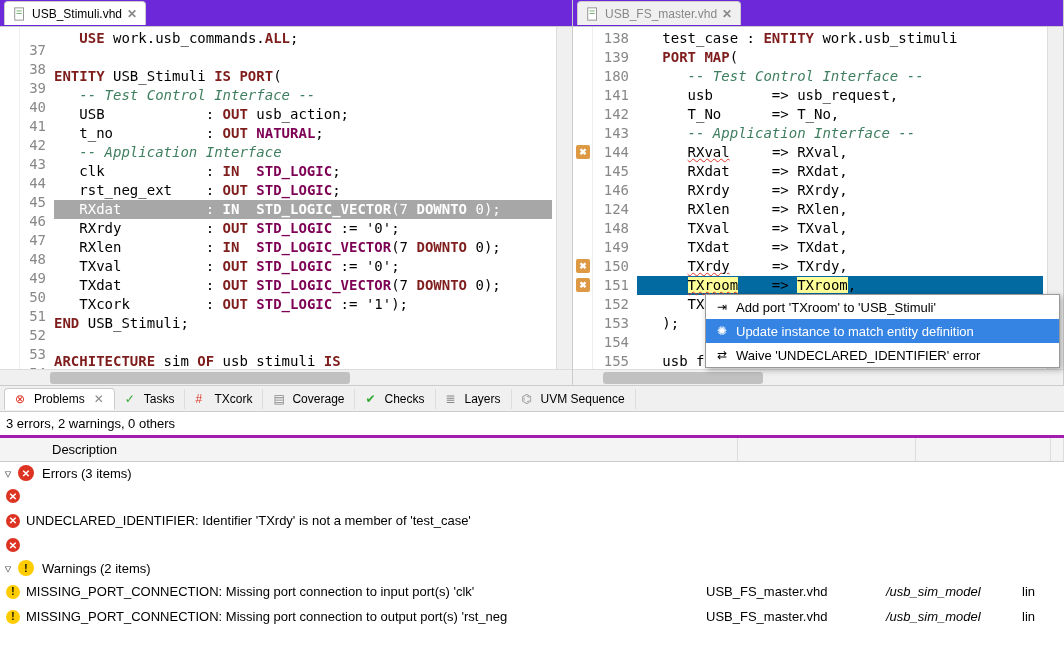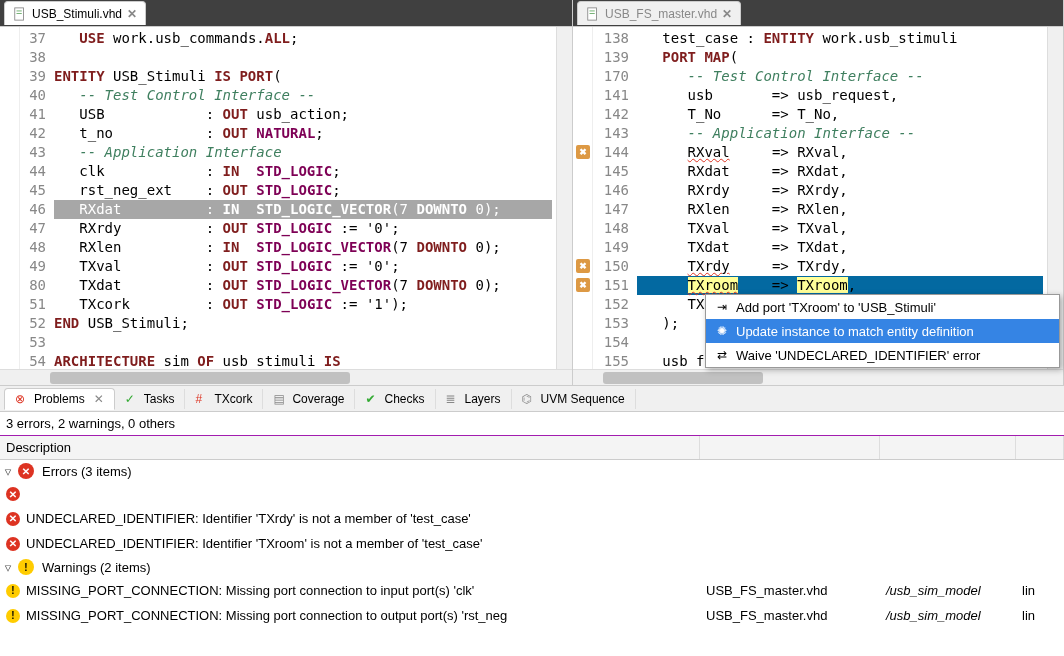--- a/index.html
+++ b/index.html
@@ -4,21 +4,21 @@
 <style>
 * { box-sizing: border-box; margin: 0; padding: 0; }
 body { font-family: "Segoe UI", Tahoma, sans-serif; font-size: 13px; color: #000; background: #fff; width: 1064px; height: 656px; overflow: hidden; }
 
 .ide { display: flex; flex-direction: column; width: 100%; height: 100%; }
 .editors { display: flex; height: 386px; border-bottom: 1px solid #ccc; }
 .editor-pane { display: flex; flex-direction: column; border-right: 1px solid #ccc; position: relative; }
 .editor-pane.left { width: 573px; }
 .editor-pane.right { flex: 1; }
 
-.tab-bar { display: flex; align-items: center; background: #404040; height: 27px; border-bottom: 1px solid #ccc; padding-left: 4px; position: relative; }
+.tab-bar { display: flex; align-items: center; background: #6d28d9; height: 27px; border-bottom: 1px solid #ccc; padding-left: 4px; position: relative; }
 .tab { display: inline-flex; align-items: center; background: #fff; border: 1px solid #ccc; border-bottom: none; border-radius: 4px 4px 0 0; padding: 3px 8px; font-size: 12px; gap: 5px; height: 24px; }
 .tab.inactive { background: #f0f0f0; color: #888; }
 .file-icon { width: 14px; height: 14px; display: inline-block; }
 .close-x { color: #888; font-weight: bold; cursor: pointer; }
 
 .code-area { position: relative; flex: 1; display: flex; overflow: hidden; background: #fff; }
 .markers { width: 20px; background: #fff; border-right: 1px solid #eee; position: relative; }
 .gutter { background: #fff; text-align: right; padding-right: 6px; color: #888; font-family: "DejaVu Sans Mono", Consolas, monospace; font-size: 14px; line-height: 19px; padding-top: 2px; user-select: none; }
 .code { font-family: "DejaVu Sans Mono", Consolas, monospace; font-size: 14px; line-height: 19px; padding: 2px 4px 2px 2px; white-space: pre; overflow: hidden; flex: 1; }
 
@@ -46,39 +46,39 @@
 .ci-icon { width: 16px; height: 16px; display: inline-flex; align-items: center; justify-content: center; font-size: 12px; }
 
 .bottom-panel { flex: 1; display: flex; flex-direction: column; }
 .bottom-tabs { display: flex; align-items: center; height: 26px; background: #f0f0f0; border-bottom: 1px solid #ccc; padding-left: 4px; gap: 0; }
 .btab { display: inline-flex; align-items: center; padding: 3px 10px; gap: 5px; font-size: 12px; border-right: 1px solid #ddd; cursor: pointer; }
 .btab.active { background: #fff; border: 1px solid #ccc; border-bottom: 1px solid #fff; border-radius: 4px 4px 0 0; }
 .bicon { width: 14px; height: 14px; display: inline-block; }
 
 .status-line { padding: 4px 6px; font-size: 13px; }
 .problems-table { flex: 1; display: flex; flex-direction: column; font-size: 13px; }
-.pt-header { display: flex; background: #f4f4f4; border-top: 1px solid #a21caf; border-bottom: 1px solid #ccc; }
+.pt-header { display: flex; background: #f4f4f4; border-top: 3px solid #a21caf; border-bottom: 1px solid #ccc; padding-left: 46px; }
 .pt-header .col { padding: 4px 6px; border-right: 1px solid #ddd; }
 .col-desc { width: 700px; }
 .col-res { width: 180px; }
 .col-path { width: 136px; font-style: italic; }
 .col-loc { flex: 1; }
 .pt-body { flex: 1; overflow: auto; }
 .pt-row { display: flex; align-items: center; padding: 3px 0; }
 .pt-row .col { padding: 2px 6px; }
 .pt-group { display: flex; align-items: center; padding: 3px 2px; gap: 4px; }
 .disclosure { width: 12px; display: inline-block; text-align: center; color: #555; }
 .sev-icon { width: 16px; height: 16px; display: inline-flex; align-items: center; justify-content: center; border-radius: 50%; font-size: 10px; font-weight: bold; margin-left: 22px; margin-right: 4px; }
 .sev-err { background: #d32; color: #fff; }
 .sev-warn { background: #fc0; color: #000; }
 .indent2 { padding-left: 44px; display: flex; align-items: center; }
 
 .gutter-num { display: block; height: 19px; }
 .right .gutter { position: relative; }
-.left .gutter { width: 32px; }
+.left .gutter { width: 32px; margin-top: 12px; }
 .right .gutter { width: 42px; }
 
 .wavy { text-decoration: underline wavy #d32; text-decoration-thickness: 1px; }
 </style>
 </head>
 <body>
 
 <div class="ide">
   <div class="editors">
 
@@ -105,21 +105,21 @@
             <span class="gutter-num">40</span>
             <span class="gutter-num">41</span>
             <span class="gutter-num">42</span>
             <span class="gutter-num">43</span>
             <span class="gutter-num">44</span>
             <span class="gutter-num">45</span>
             <span class="gutter-num">46</span>
             <span class="gutter-num">47</span>
             <span class="gutter-num">48</span>
             <span class="gutter-num">49</span>
-            <span class="gutter-num">80</span>
+            <span class="gutter-num">50</span>
             <span class="gutter-num">51</span>
             <span class="gutter-num">52</span>
             <span class="gutter-num">53</span>
             <span class="gutter-num">54</span>
           </div>
         <div class="code" id="code-left"><span class="code-line"><span>   </span><span class="k1">USE</span><span class="ident"> work.usb_commands.</span><span class="k1">ALL</span><span>;</span></span><span class="code-line"></span><span class="code-line"><span class="k1">ENTITY</span><span class="ident"> USB_Stimuli </span><span class="k1">IS PORT</span><span>(</span></span><span class="code-line"><span>   </span><span class="comment">-- Test Control Interface --</span></span><span class="code-line"><span>   USB            : </span><span class="k1">OUT</span><span> usb_action;</span></span><span class="code-line"><span>   t_no           : </span><span class="k1">OUT</span><span> </span><span class="type">NATURAL</span><span>;</span></span><span class="code-line"><span>   </span><span class="comment">-- Application Interface</span></span><span class="code-line"><span>   clk            : </span><span class="k1">IN</span><span>  </span><span class="type">STD_LOGIC</span><span>;</span></span><span class="code-line"><span>   rst_neg_ext    : </span><span class="k1">OUT</span><span> </span><span class="type">STD_LOGIC</span><span>;</span></span><span class="code-line sel"><span>   RXdat          : </span><span class="k1">IN</span><span>  </span><span class="type">STD_LOGIC_VECTOR</span><span>(7 </span><span class="k1">DOWNTO</span><span> 0);</span></span><span class="code-line"><span>   RXrdy          : </span><span class="k1">OUT</span><span> </span><span class="type">STD_LOGIC</span><span> := '0';</span></span><span class="code-line"><span>   RXlen          : </span><span class="k1">IN</span><span>  </span><span class="type">STD_LOGIC_VECTOR</span><span>(7 </span><span class="k1">DOWNTO</span><span> 0);</span></span><span class="code-line"><span>   TXval          : </span><span class="k1">OUT</span><span> </span><span class="type">STD_LOGIC</span><span> := '0';</span></span><span class="code-line"><span>   TXdat          : </span><span class="k1">OUT</span><span> </span><span class="type">STD_LOGIC_VECTOR</span><span>(7 </span><span class="k1">DOWNTO</span><span> 0);</span></span><span class="code-line"><span>   TXcork         : </span><span class="k1">OUT</span><span> </span><span class="type">STD_LOGIC</span><span> := '1');</span></span><span class="code-line"><span class="k1">END</span><span> USB_Stimuli;</span></span><span class="code-line"></span><span class="code-line"><span class="k1">ARCHITECTURE</span><span> sim </span><span class="k1">OF</span><span> usb_stimuli </span><span class="k1">IS</span></span></div>
         <div class="vscroll"></div>
       </div>
       <div class="hscroll">
           <div class="thumb"></div>
@@ -142,28 +142,28 @@
       </div>
       <div class="code-area">
         <div class="markers" id="markers-right">
             <div class="line-marker marker-error" style="top: 118px;">✖</div>
             <div class="line-marker marker-error" style="top: 232px;">✖</div>
             <div class="line-marker marker-error" style="top: 251px;">✖</div>
           </div>
         <div class="gutter" id="gutter-right">
             <span class="gutter-num">138</span>
             <span class="gutter-num">139</span>
-            <span class="gutter-num">170</span>
+            <span class="gutter-num">180</span>
             <span class="gutter-num">141</span>
             <span class="gutter-num">142</span>
             <span class="gutter-num">143</span>
             <span class="gutter-num">144</span>
             <span class="gutter-num">145</span>
             <span class="gutter-num">146</span>
-            <span class="gutter-num">147</span>
+            <span class="gutter-num">124</span>
             <span class="gutter-num">148</span>
             <span class="gutter-num">149</span>
             <span class="gutter-num">150</span>
             <span class="gutter-num">151</span>
             <span class="gutter-num">152</span>
             <span class="gutter-num">153</span>
             <span class="gutter-num">154</span>
             <span class="gutter-num">155</span>
           </div>
         <div class="code" id="code-right"><span class="code-line"><span>   test_case : </span><span class="k1">ENTITY</span><span> work.usb_stimuli</span></span><span class="code-line"><span>   </span><span class="k1">PORT MAP</span><span>(</span></span><span class="code-line"><span>      </span><span class="comment">-- Test Control Interface --</span></span><span class="code-line"><span>      usb       =&gt; usb_request,</span></span><span class="code-line"><span>      T_No      =&gt; T_No,</span></span><span class="code-line"><span>      </span><span class="comment">-- Application Interface --</span></span><span class="code-line"><span>      </span><span class="wavy">RXval</span><span>     =&gt; RXval,</span></span><span class="code-line"><span>      RXdat     =&gt; RXdat,</span></span><span class="code-line"><span>      RXrdy     =&gt; RXrdy,</span></span><span class="code-line"><span>      RXlen     =&gt; RXlen,</span></span><span class="code-line"><span>      TXval     =&gt; TXval,</span></span><span class="code-line"><span>      TXdat     =&gt; TXdat,</span></span><span class="code-line"><span>      </span><span class="wavy">TXrdy</span><span>     =&gt; TXrdy,</span></span><span class="code-line current"><span>      </span><span class="hl wavy">TXroom</span><span>    =&gt; </span><span class="hl">TXroom</span><span>,</span></span><span class="code-line"><span>      TXco</span></span><span class="code-line"><span>   );</span></span><span class="code-line"></span><span class="code-line"><span>   usb_fs</span></span></div>
@@ -251,21 +251,20 @@
               <span class="sev-icon sev-err" style="margin-left: 0px; margin-right: 6px; width: 14px; height: 14px;">✕</span>
               <span>UNDECLARED_IDENTIFIER: Identifier 'TXrdy' is not a member of 'test_case'</span>
             </div>
             <div class="col col-res"></div>
             <div class="col col-path"></div>
             <div class="col col-loc"></div>
           </div>
           <div class="pt-row">
             <div class="col col-desc indent2">
               <span class="sev-icon sev-err" style="margin-left: 0px; margin-right: 6px; width: 14px; height: 14px;">✕</span>
-              <span>UNDECLARED_IDENTIFIER: Identifier 'TXroom' is not a member of 'test_case'</span>
             </div>
             <div class="col col-res"></div>
             <div class="col col-path"></div>
             <div class="col col-loc"></div>
           </div>
           <div class="pt-group">
             <span class="disclosure">▿</span>
             <span class="sev-icon sev-warn" style="margin-left: 0px;">!</span>
             <span>Warnings (2 items)</span>
           </div>

